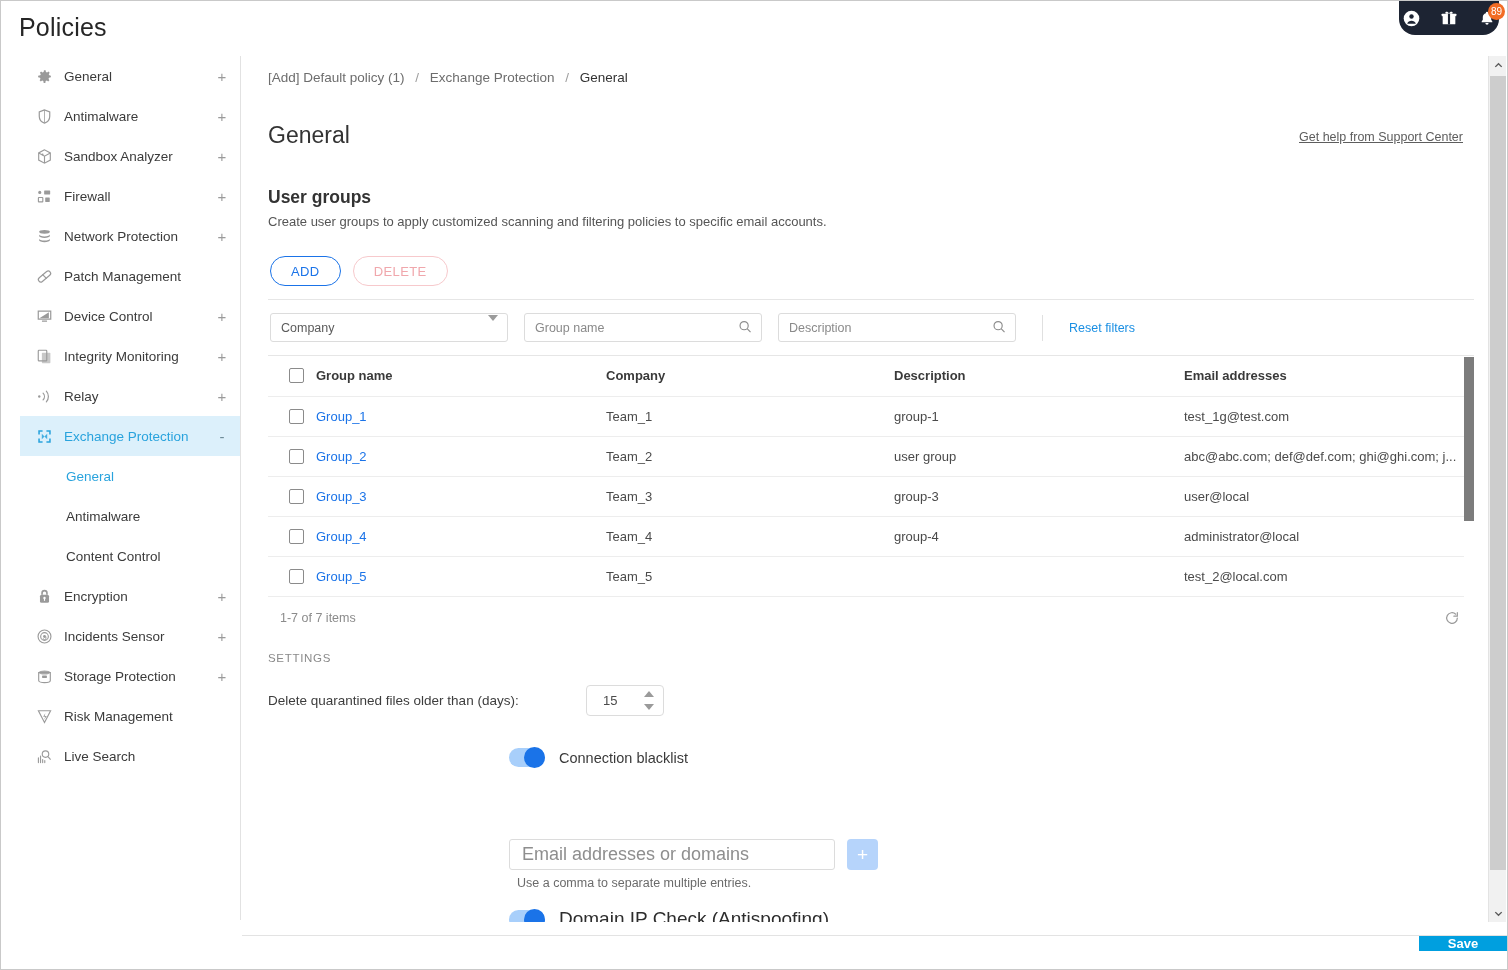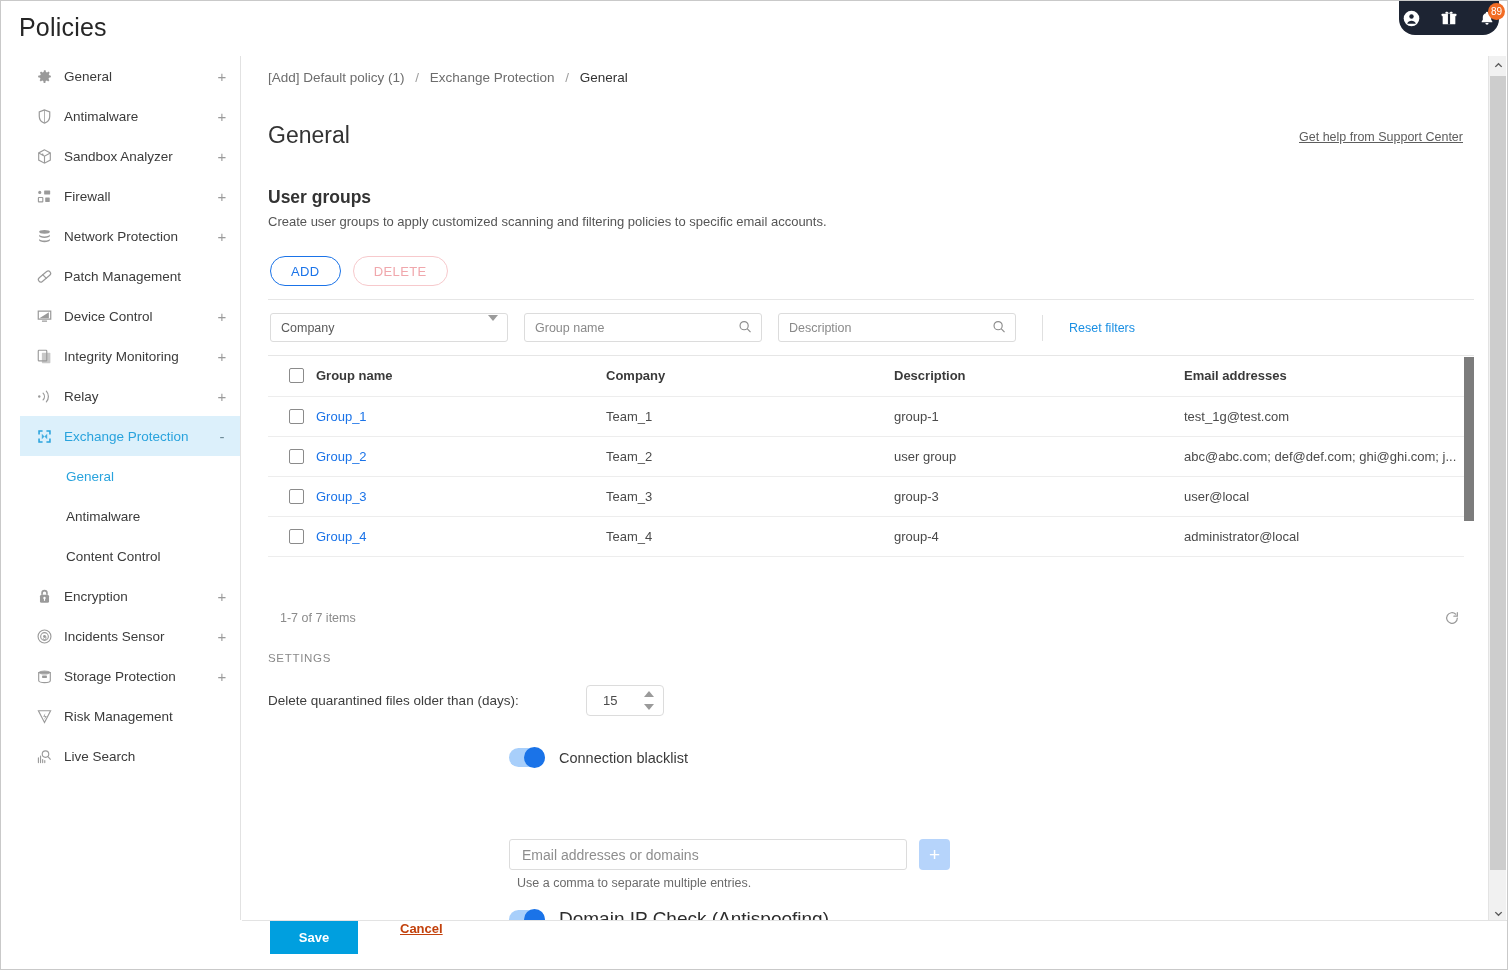--- a/index.html
+++ b/index.html
@@ -218,22 +218,22 @@
     position: relative; cursor: pointer; flex: 0 0 36px;
   }
   .toggle .knob {
     position: absolute; right: 0; top: -1px;
     width: 21px; height: 21px; border-radius: 50%; background: #1a73e8;
   }
   .tg-label { margin-left: 14px; color: #3a3a3a; }
 
   .bl-input-row { position: absolute; left: 267px; top: 783px; display: flex; align-items: center; }
   .bl-input {
-    width: 398px; height: 31px; border: 1px solid #dcdcdc; border-radius: 3px;
-    background: #fff; font-size: 14px; color: #8e8e8e;
+    width: 326px; height: 31px; border: 1px solid #dcdcdc; border-radius: 3px;
+    background: #fff; font-size: 18px; color: #8e8e8e;
     display: flex; align-items: center; padding: 0 12px;
   }
   .plus-btn {
     margin-left: 12px; width: 31px; height: 31px; border-radius: 4px;
     background: #b6d4fb; color: #fff; display: flex; align-items: center;
     justify-content: center; font-size: 19px; cursor: pointer; line-height: 1;
   }
   .hint {
     position: absolute; left: 275px; top: 820px;
     font-size: 12.5px; color: #6b6b6b;
@@ -249,23 +249,23 @@
     justify-content: center; color: #5a5a5a; cursor: pointer;
   }
   .vscroll .sb-btn.bot { position: absolute; bottom: 0; left: 0; }
   .vscroll .sb-thumb {
     position: absolute; left: 1px; top: 20px; width: 16px; height: 794px;
     background: #cdcdcd;
   }
 
   
   .action-bar {
-    position: absolute; left: 241px; bottom: 0; width: 1265px; height: 49px;
+    position: absolute; left: 241px; bottom: 0; width: 1265px; height: 34px;
     background: #fff; border-top: 1px solid #e3e3e3;
-    display: flex; align-items: flex-start; padding-left: 28px; gap: 42px;
+    display: flex; align-items: flex-end; padding-left: 28px; gap: 42px; flex-direction: column;
   }
   .save-btn {
     width: 88px; height: 33px; background: #009fdf; color: #fff;
     font-size: 13px; font-weight: 700; display: flex; align-items: center;
     justify-content: center; cursor: pointer;
   }
   .cancel-btn { color: #c2410c; font-size: 13px; font-weight: 700; cursor: pointer; text-decoration: underline; }
   .bottom-strip { position:absolute; left:0; bottom:0; width:241px; height:49px; background:#fff; }
 </style>
 </head>
@@ -568,20 +568,29 @@
             </tr>
             <tr>
               <td class="col-chk">
                 <span class="chk"></span>
               </td>
               <td class="col-name lnk"><a>Group_4</a></td>
               <td class="col-comp">Team_4</td>
               <td class="col-desc">group-4</td>
               <td>administrator@local</td>
             </tr>
+            <tr>
+              <td class="col-chk">
+                <span class="chk"></span>
+              </td>
+              <td class="col-name lnk"><a>Group_5</a></td>
+              <td class="col-comp">Team_5</td>
+              <td class="col-desc"></td>
+              <td>test_2@local.com</td>
+            </tr>
           </tbody>
       </table>
       <div class="tbl-scroll">
         <div class="thumb"></div>
       </div>
     </div>
 
     <div class="footer-row">
       <div class="items-count">1-7 of 7 items</div>
       <div class="refresh-ic">

